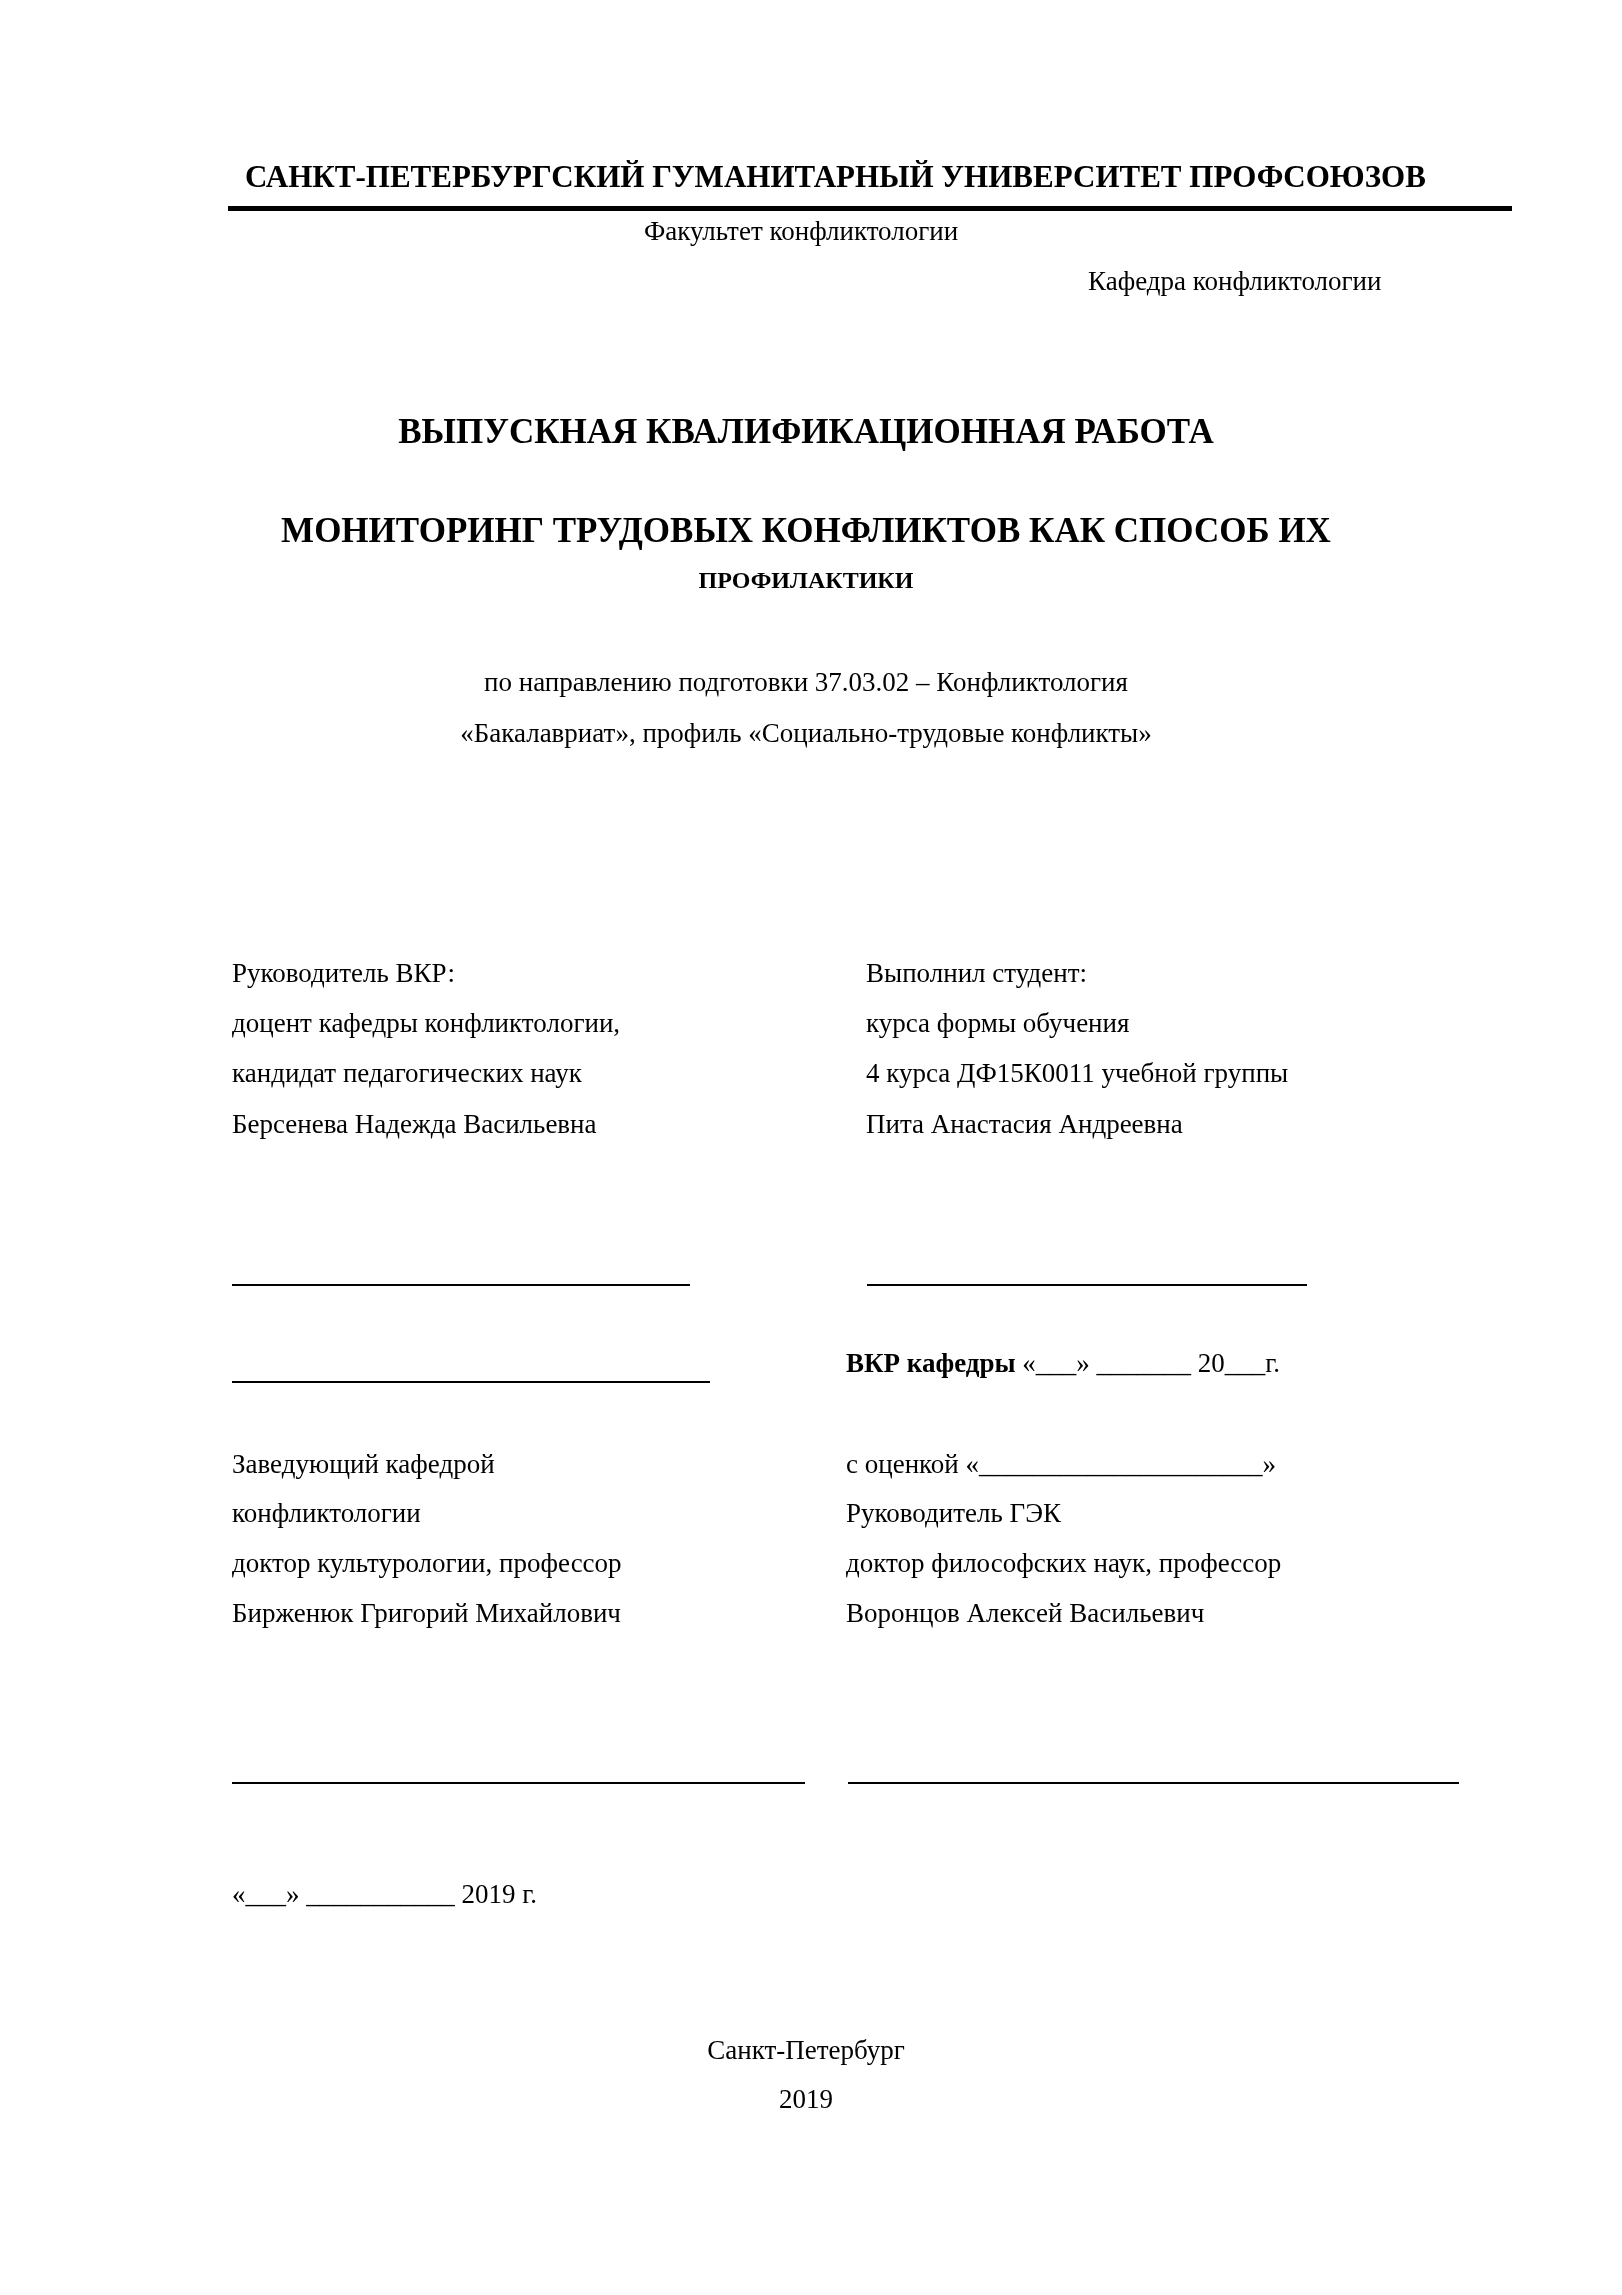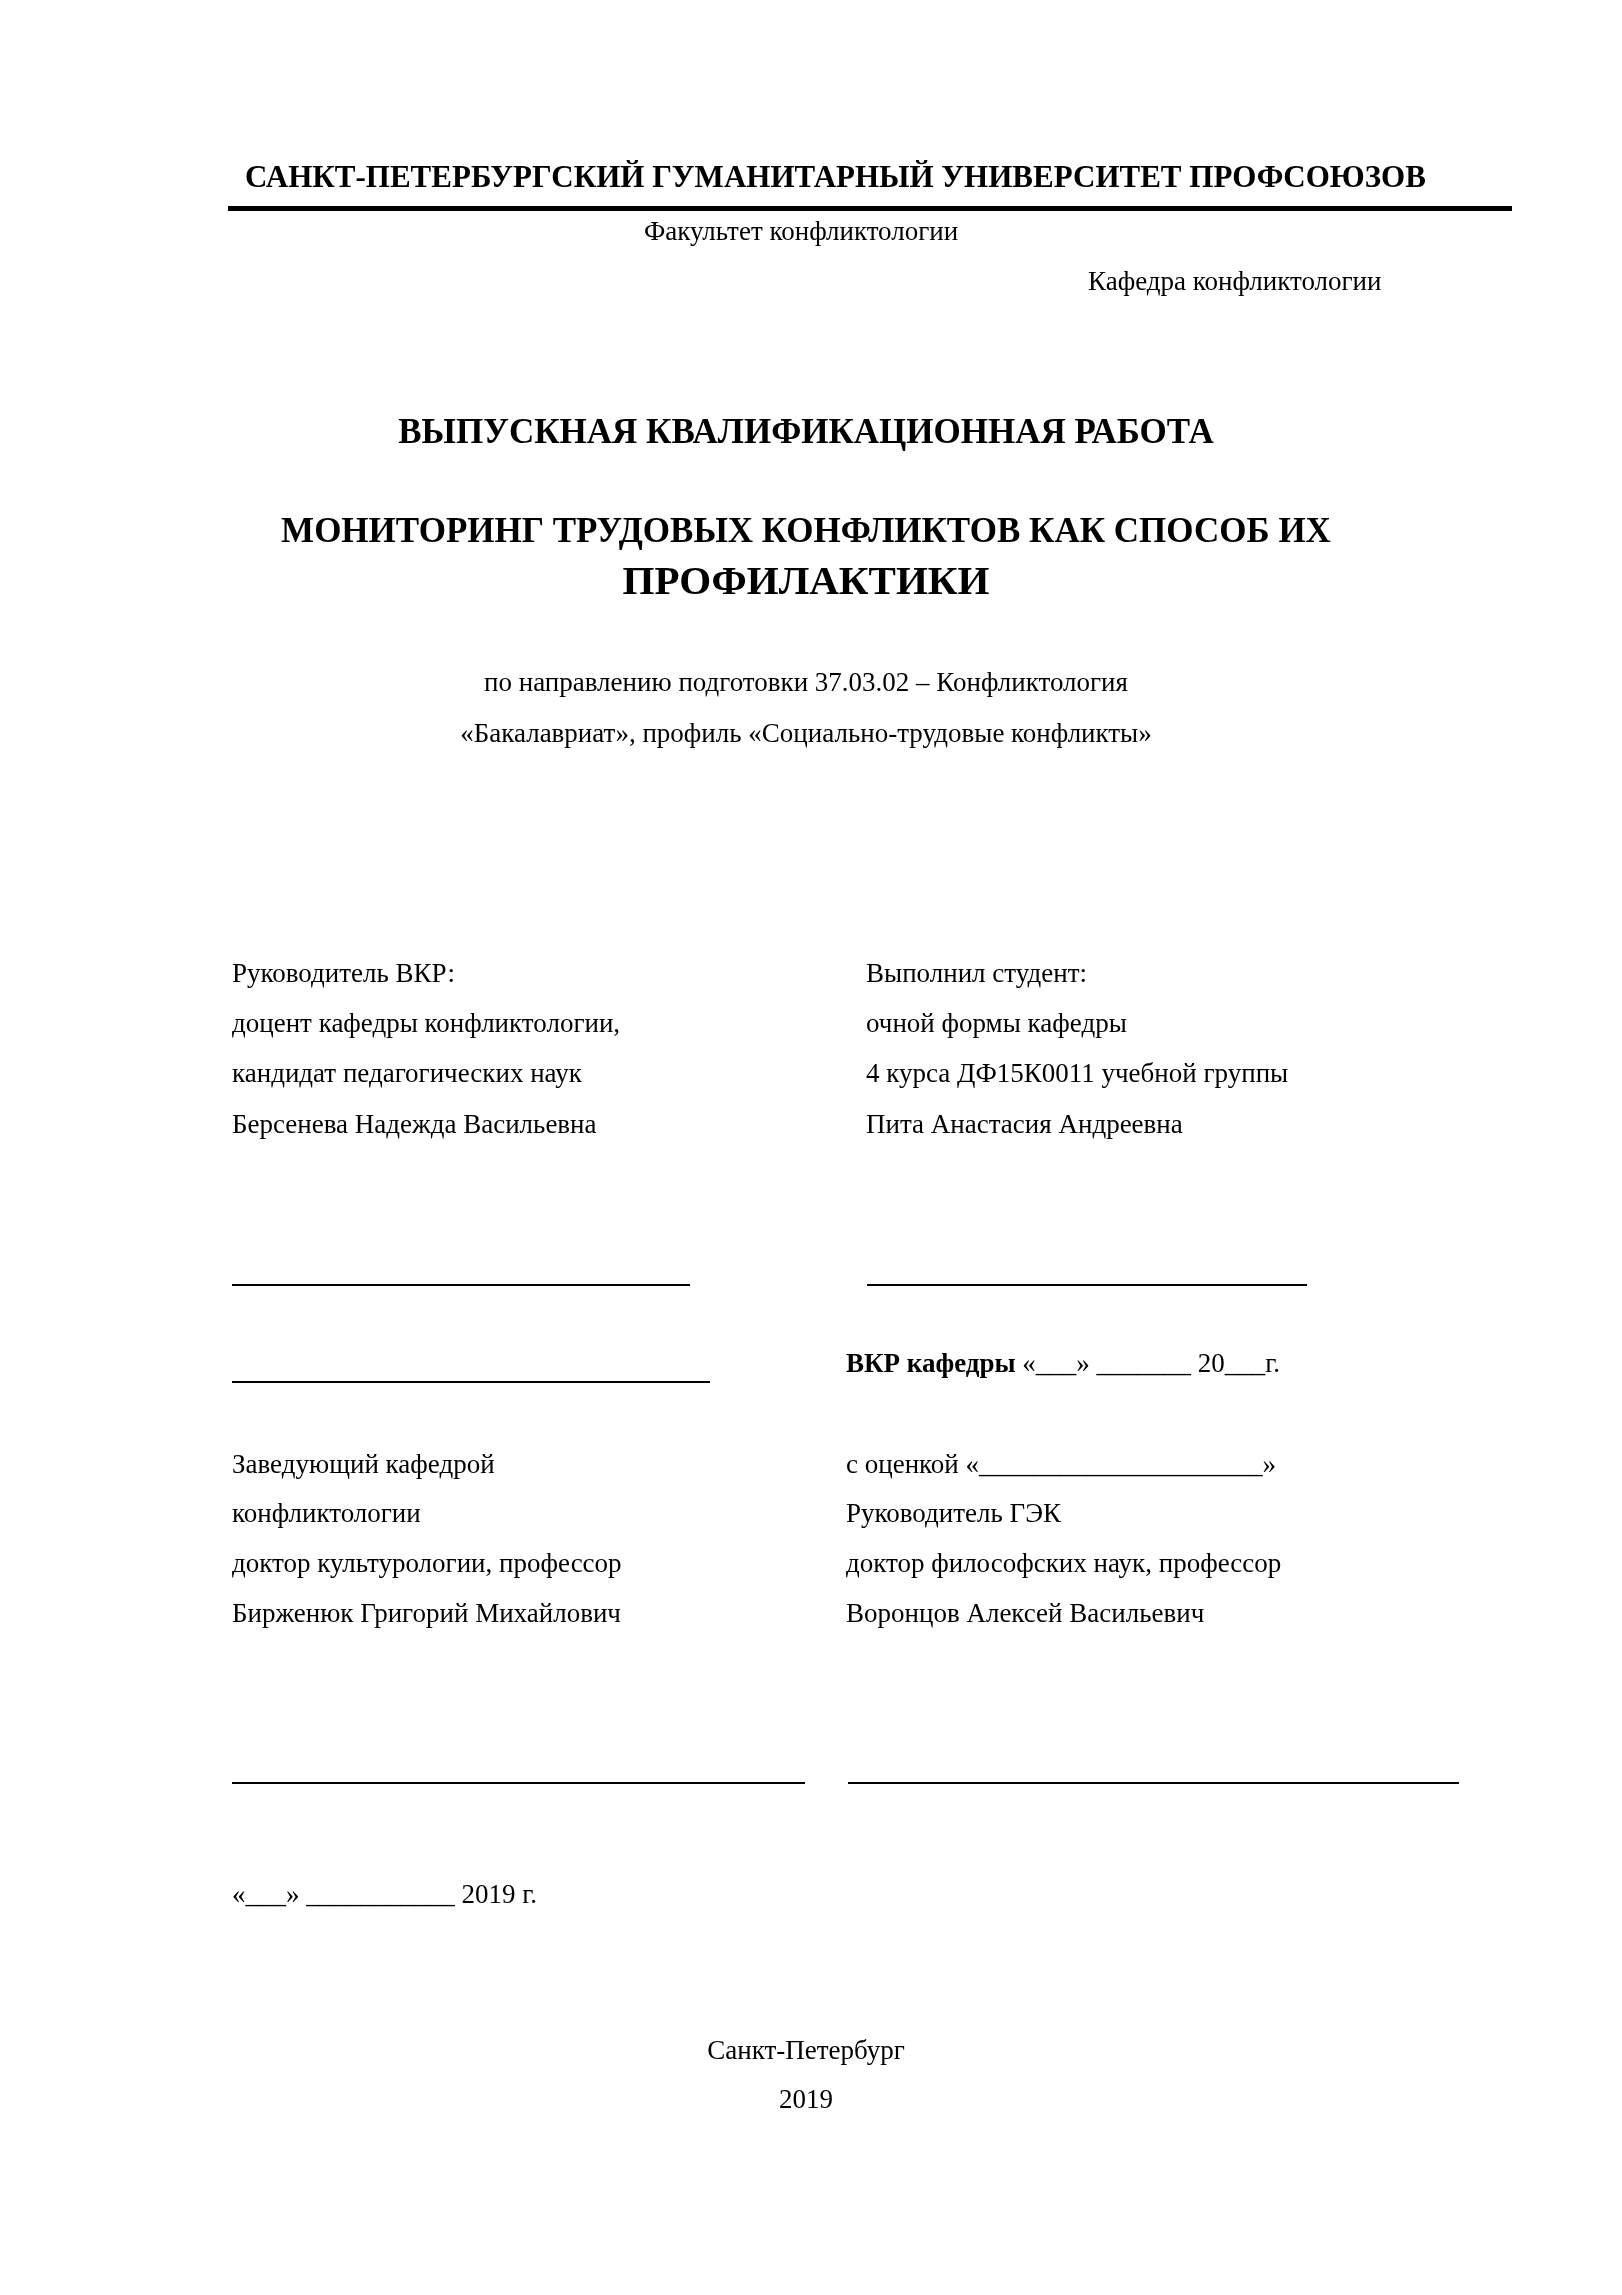--- a/index.html
+++ b/index.html
@@ -14,31 +14,31 @@
 </head>
 <body>
 
 <div class="ln b" style="left:245px; top:159px; font-size:31px; line-height:36px;">САНКТ-ПЕТЕРБУРГСКИЙ ГУМАНИТАРНЫЙ УНИВЕРСИТЕТ ПРОФСОЮЗОВ</div>
 <div class="rule" style="left:228px; top:206px; width:1284px; height:4.7px;"></div>
 <div class="ln" style="left:644px; top:212px;">Факультет конфликтологии</div>
 <div class="ln" style="left:1088px; top:262px;">Кафедра конфликтологии</div>
 
 <div class="ln b ctr" style="top:412px; font-size:35px;">ВЫПУСКНАЯ КВАЛИФИКАЦИОННАЯ РАБОТА</div>
 <div class="ln b ctr" style="top:511px; font-size:35px;">МОНИТОРИНГ ТРУДОВЫХ КОНФЛИКТОВ КАК СПОСОБ ИХ</div>
-<div class="ln b ctr" style="top:561px; font-size:41px;">ПРОФИЛАКТИКИ</div>
+<div class="ln b ctr" style="top:561px; font-size:24px;">ПРОФИЛАКТИКИ</div>
 <div class="ln ctr" style="top:663px;">по направлению подготовки 37.03.02 – Конфликтология</div>
 <div class="ln ctr" style="top:714px;">«Бакалавриат», профиль «Социально-трудовые конфликты»</div>
 
 <div class="ln" style="left:232px; top:954px;">Руководитель ВКР:</div>
 <div class="ln" style="left:232px; top:1004px;">доцент кафедры конфликтологии,</div>
 <div class="ln" style="left:232px; top:1054px;">кандидат педагогических наук</div>
 <div class="ln" style="left:232px; top:1105px;">Берсенева Надежда Васильевна</div>
 
 <div class="ln" style="left:866px; top:954px;">Выполнил студент:</div>
-<div class="ln" style="left:866px; top:1004px;">очной формы кафедры</div>
+<div class="ln" style="left:866px; top:1004px;">курса формы обучения</div>
 <div class="ln" style="left:866px; top:1054px;">4 курса ДФ15К0011 учебной группы</div>
 <div class="ln" style="left:866px; top:1105px;">Пита Анастасия Андреевна</div>
 
 <div class="sig" style="left:232px; top:1284px; width:458px;"></div>
 <div class="sig" style="left:867px; top:1284px; width:440px;"></div>
 
 <div class="sig" style="left:232px; top:1381px; width:478px;"></div>
 <div class="ln" style="left:846px; top:1344px;"><span class="b">ВКР кафедры</span><span> «___» _______ 20___г.</span></div>
 
 <div class="ln" style="left:232px; top:1445px;">Заведующий кафедрой</div>

